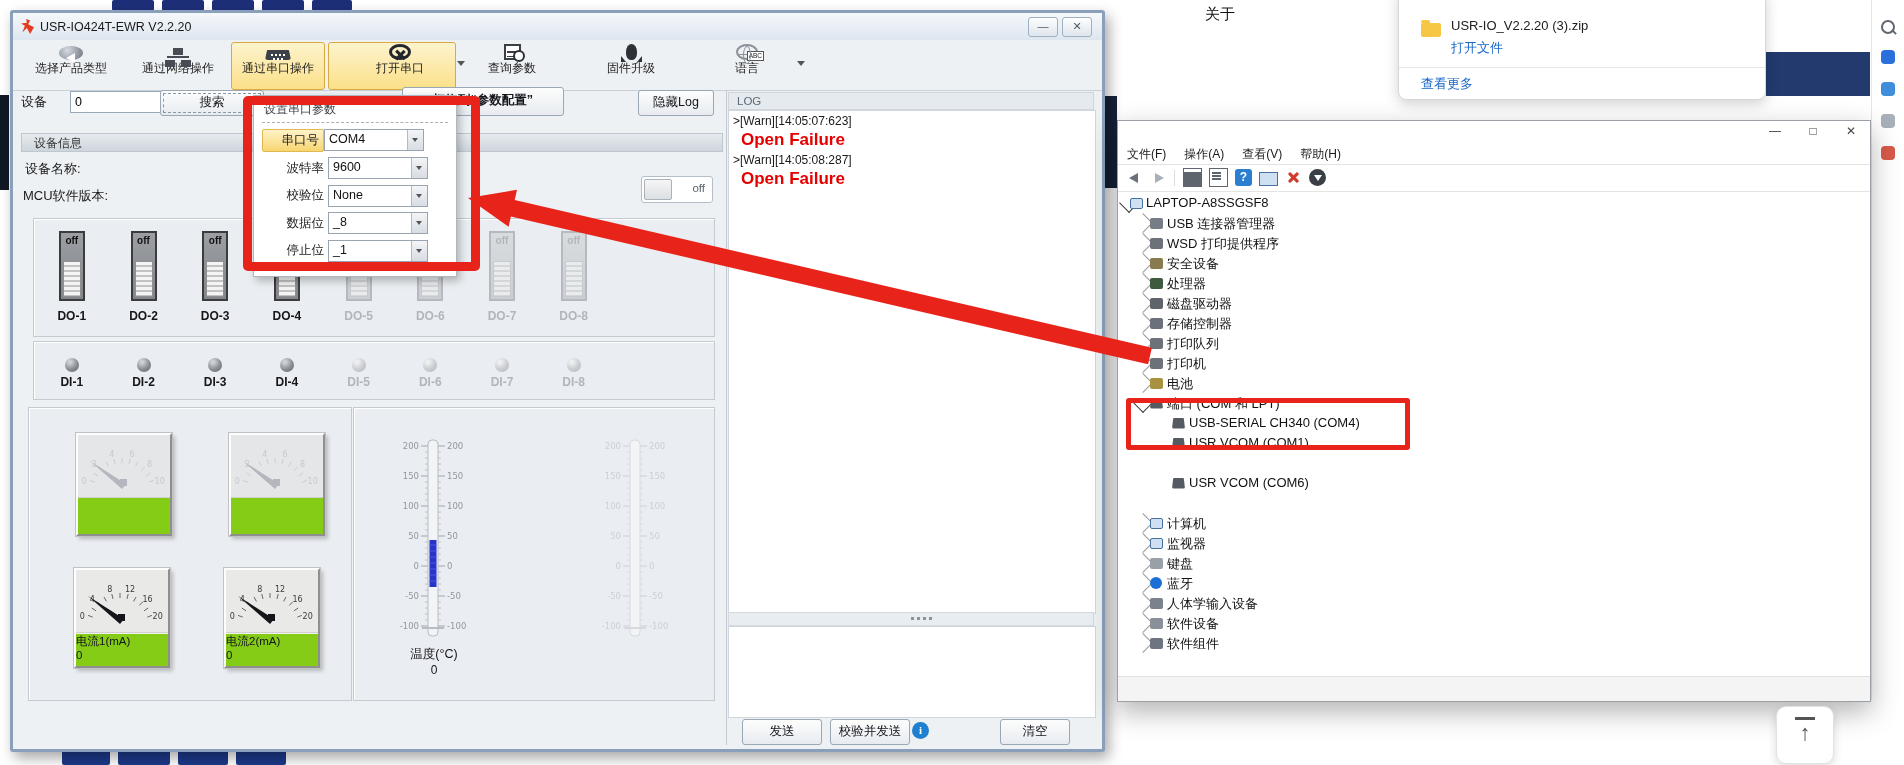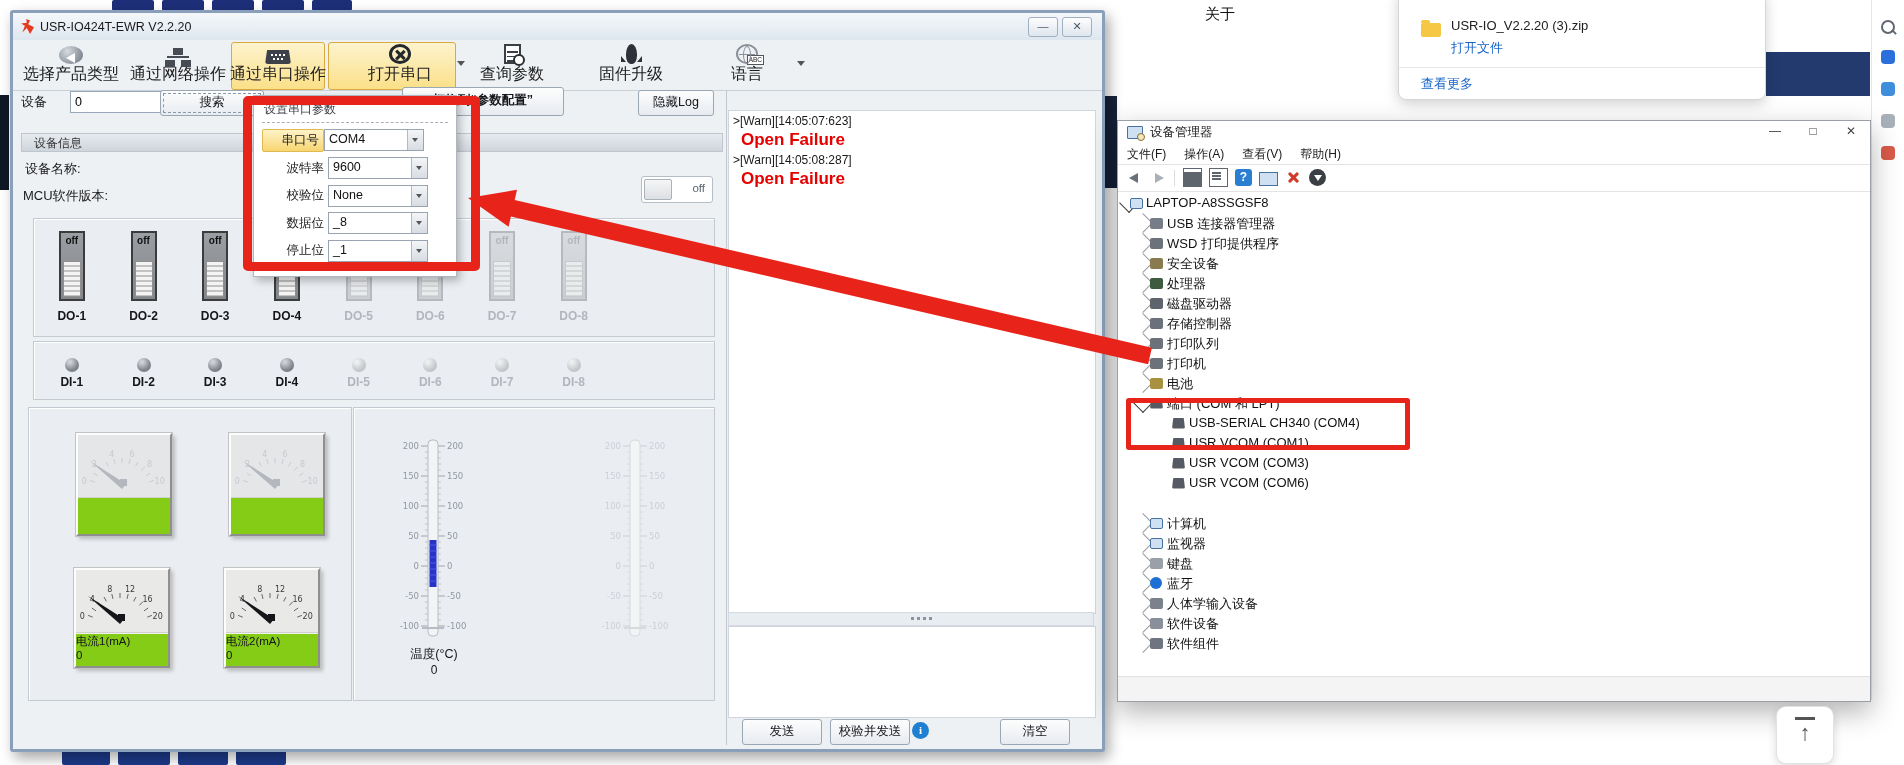--- a/index.html
+++ b/index.html
@@ -20,21 +20,21 @@
   #app-icon{width:13px;height:15px;margin:0 6px 0 8px;background:#e43a1e;
     clip-path:polygon(40% 0,70% 10%,55% 35%,100% 55%,70% 100%,45% 60%,10% 90%,30% 45%,0 30%,45% 25%);}
   #app-title{font-size:12.5px;color:#1a1a1a;}
   .win-btn{width:28px;height:18px;border:1px solid #9fb0c2;border-radius:3px;background:linear-gradient(#fdfdfd,#dfe6ee);
     color:#4a5a6a;font-size:11px;line-height:16px;text-align:center;margin-left:4px;}
   #app-winbtns{position:absolute;right:10px;top:4px;display:flex;}
   
   #toolbar{position:absolute;left:0;top:27px;right:0;height:50px;background:#eef1f4;border-bottom:1px solid #c8d0d8;}
   .tbtn{position:absolute;top:2px;height:46px;display:flex;flex-direction:column;align-items:center;border:1px solid transparent;border-radius:3px;}
   .tbtn-active{background:linear-gradient(#fdf3cd,#fbe089);border:1px solid #d8ab42;}
-  .tlabel{font-size:16px;color:#1c1c1c;white-space:nowrap;margin-top:auto;margin-bottom:4px;}
+  .tlabel{font-size:12px;color:#1c1c1c;white-space:nowrap;margin-top:auto;margin-bottom:12px;}
   .dd-arrow{position:absolute;right:-10px;top:18px;width:0;height:0;border-left:4px solid transparent;border-right:4px solid transparent;border-top:5px solid #555;}
   .ic{width:28px;height:24px;margin-top:3px;position:relative;}
   .back-icon{width:24px;height:24px;border-radius:50%;background:radial-gradient(circle at 35% 30%,#d6dbe1,#848b95 75%);}
   .back-icon::after{content:'';position:absolute;left:7px;top:7px;border-top:5px solid transparent;border-bottom:5px solid transparent;border-right:9px solid #fff;}
   .network-icon::before{content:'';position:absolute;left:9px;top:2px;width:10px;height:7px;background:#474c54;box-shadow:-8px 12px 0 #474c54,8px 12px 0 #474c54;}
   .network-icon::after{content:'';position:absolute;left:3px;top:10px;width:22px;height:3px;border-top:2px solid #474c54;}
   .serial-icon{width:26px;height:14px;margin-top:7px;background:#3d424a;clip-path:polygon(8% 0,92% 0,100% 100%,0 100%);border-radius:3px;}
   .serial-icon::after{content:'';position:absolute;left:6px;top:4px;width:2px;height:2px;background:#fff;
     box-shadow:4px 0 0 #fff,8px 0 0 #fff,12px 0 0 #fff,2px 4px 0 #fff,6px 4px 0 #fff,10px 4px 0 #fff;}
   .open-port-icon{width:22px;height:22px;border:3px solid #23272e;border-radius:50%;box-sizing:border-box;margin-top:1px;}
@@ -598,20 +598,21 @@
           <text x="57" y="163" font-size="8.5" fill="#ccd0d6">-50</text>
           <line x1="31" y1="190" x2="38" y2="190" stroke="#d6dade" stroke-width="1.5"></line>
           <line x1="48" y1="190" x2="55" y2="190" stroke="#d6dade" stroke-width="1.5"></line>
           <text x="29" y="193" font-size="8.5" fill="#ccd0d6" text-anchor="end">-100</text>
           <text x="57" y="193" font-size="8.5" fill="#ccd0d6">-100</text>
           <line x1="32" y1="192" x2="54" y2="192" stroke="#d6dade" stroke-width="2"></line>
         </svg></div>
     </div>
 
   <div id="log-divider"></div>
+  <div id="log-header">LOG</div>
   <div id="log-body">
       <div class="log-meta">&gt;[Warn][14:05:07:623]</div>
       <div class="log-msg">Open Failure</div>
       <div class="log-meta">&gt;[Warn][14:05:08:287]</div>
       <div class="log-msg">Open Failure</div>
     </div>
   <div id="log-splitter">
       <div class="dots"></div>
     </div>
   <div id="log-input"></div>
@@ -654,24 +655,20 @@
         <span class="sp-label">停止位</span>
         <div class="sp-combo">
           <span class="sp-val">_1</span>
           <span class="sp-dd"></span>
         </div>
       </div>
     </div>
 </div>
 
 <div id="dm-window">
-  <div id="dm-titlebar">
-    <div id="dm-icon"></div>
-    <span id="dm-title">设备管理器</span>
-  </div>
   <div class="dm-winbtn" style="right:76px;">—</div>
   <div class="dm-winbtn" style="right:38px;">□</div>
   <div class="dm-winbtn" id="dm-close" style="right:0;">✕</div>
   <div id="dm-menubar">
       <span class="dm-menu-item">文件(F)</span>
       <span class="dm-menu-item">操作(A)</span>
       <span class="dm-menu-item">查看(V)</span>
       <span class="dm-menu-item">帮助(H)</span>
     </div>
   <div id="dm-toolbar">
@@ -742,24 +739,20 @@
         <span class="tree-label" style="position: absolute; left: 49px; top: 2px;">端口 (COM 和 LPT)</span>
       </div>
       <div class="tree-row" style="top: 220px;">
         <span class="nicon nic-port" style="left: 54px;"></span>
         <span class="tree-label" style="position: absolute; left: 71px; top: 2px;">USB-SERIAL CH340 (COM4)</span>
       </div>
       <div class="tree-row" style="top: 240px;">
         <span class="nicon nic-port" style="left: 54px;"></span>
         <span class="tree-label" style="position: absolute; left: 71px; top: 2px;">USR VCOM (COM1)</span>
       </div>
-      <div class="tree-row" style="top: 260px;">
-        <span class="nicon nic-port" style="left: 54px;"></span>
-        <span class="tree-label" style="position: absolute; left: 71px; top: 2px;">USR VCOM (COM3)</span>
-      </div>
       <div class="tree-row" style="top: 280px;">
         <span class="nicon nic-port" style="left: 54px;"></span>
         <span class="tree-label" style="position: absolute; left: 71px; top: 2px;">USR VCOM (COM6)</span>
       </div>
       <div class="tree-row" style="top: 320px;">
         <span class="chev chev-collapsed" style="left: 18px;"></span>
         <span class="nicon nic-computer" style="left: 32px;"></span>
         <span class="tree-label" style="position: absolute; left: 49px; top: 2px;">计算机</span>
       </div>
       <div class="tree-row" style="top: 340px;">

